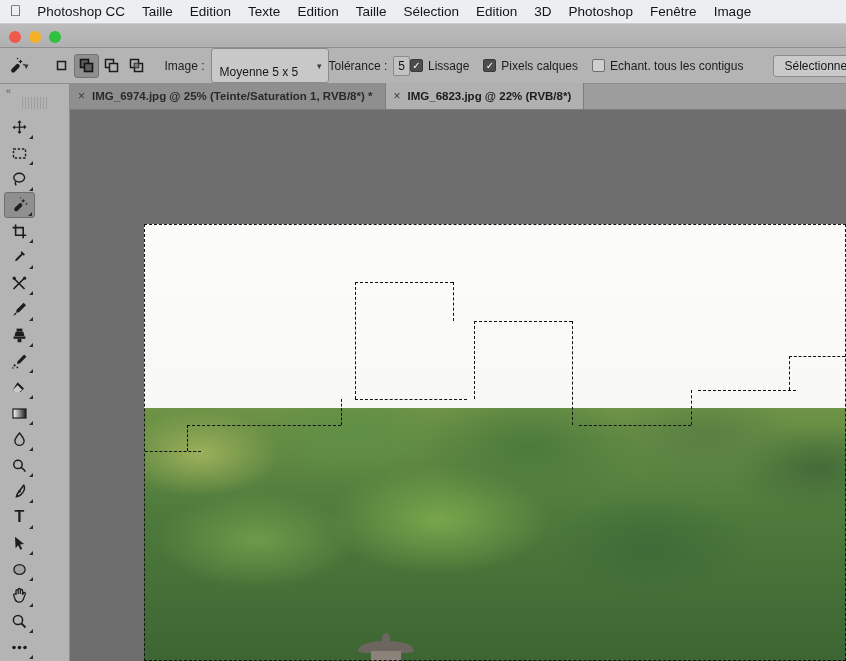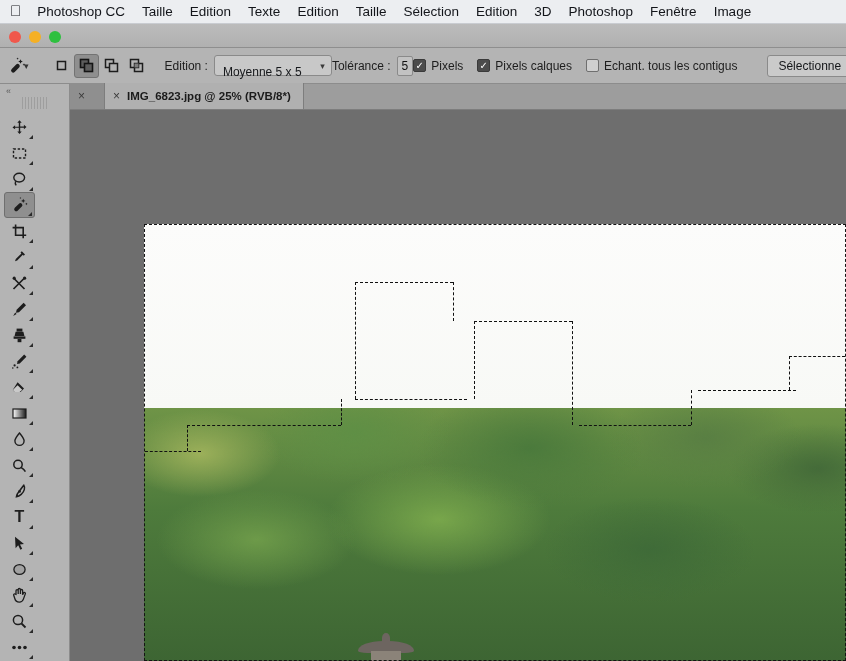--- a/index.html
+++ b/index.html
@@ -66,21 +66,21 @@
   .selmodes { display: flex; align-items: center; }
   .selmode {
     width: 25px; height: 24px; display: flex; align-items: center; justify-content: center;
     border-radius: 3px;
   }
   .selmode.active { background: #8f8f8f; border: 1px solid #737373; }
 
   .opt-label { margin-right: 6px; white-space: nowrap; }
   .opt-select {
     position: relative;
-    height: 21px; min-width: 118px;
+    height: 35px; min-width: 118px;
     background: #c8c8c8;
     border: 1px solid #8a8a8a; border-radius: 3px;
     display: flex; align-items: center;
     padding: 12px 20px 0 8px;
     font-size: 12px; color: #16181b;
   }
   .opt-select .chev {
     position: absolute; right: 6px; top: 50%; transform: translateY(-50%);
     font-size: 9px; color: #3a3a3a;
   }
@@ -275,58 +275,59 @@
           <svg width="17" height="17" viewBox="0 0 17 17">
             <rect x="2.5" y="2.5" width="8" height="8" fill="none" stroke="#1d1d1d" stroke-width="1.5"></rect>
             <rect x="6.5" y="6.5" width="8" height="8" fill="none" stroke="#1d1d1d" stroke-width="1.5"></rect>
             <rect x="6.5" y="6.5" width="4" height="4" fill="#7d7d7d"></rect>
           </svg>
         </div>
       </div>
 
       <div class="vsep"></div>
 
-      <span class="opt-label">Edition :</span>
+      <span class="opt-label">Image :</span>
       <div class="opt-select">
         <span>Moyenne 5 x 5</span>
         <span class="chev">▾</span>
       </div>
 
       <div style="width:14px"></div>
 
       <span class="opt-label">Tolérance :</span>
       <div class="opt-input">5</div>
 
       <div style="width:14px"></div>
 
       <div class="cbwrap">
         <span class="cbox checked">✓</span>
-        <span>Pixels</span>
+        <span>Lissage</span>
       </div>
       <div class="cbwrap">
         <span class="cbox checked">✓</span>
         <span>Pixels calques</span>
       </div>
       <div class="cbwrap">
         <span class="cbox"></span>
         <span>Echant. tous les contigus</span>
       </div>
 
       <div class="vsep"></div>
 
       <div class="btn-refine">Sélectionne</div>
     </div>
 
     <div id="tabbar">
       <div class="tab inactive">
         <span class="x">×</span>
+        <span>IMG_6974.jpg @ 25% (Teinte/Saturation 1, RVB/8*) *</span>
       </div>
       <div class="tab active">
         <span class="x">×</span>
-        <span>IMG_6823.jpg @ 25% (RVB/8*)</span>
+        <span>IMG_6823.jpg @ 22% (RVB/8*)</span>
       </div>
     </div>
 
     <div id="toolpanel">
       <div class="tp-head">
         <span>‹‹</span>
       </div>
       <div class="tp-grip"></div>
 
       <div class="tools">

